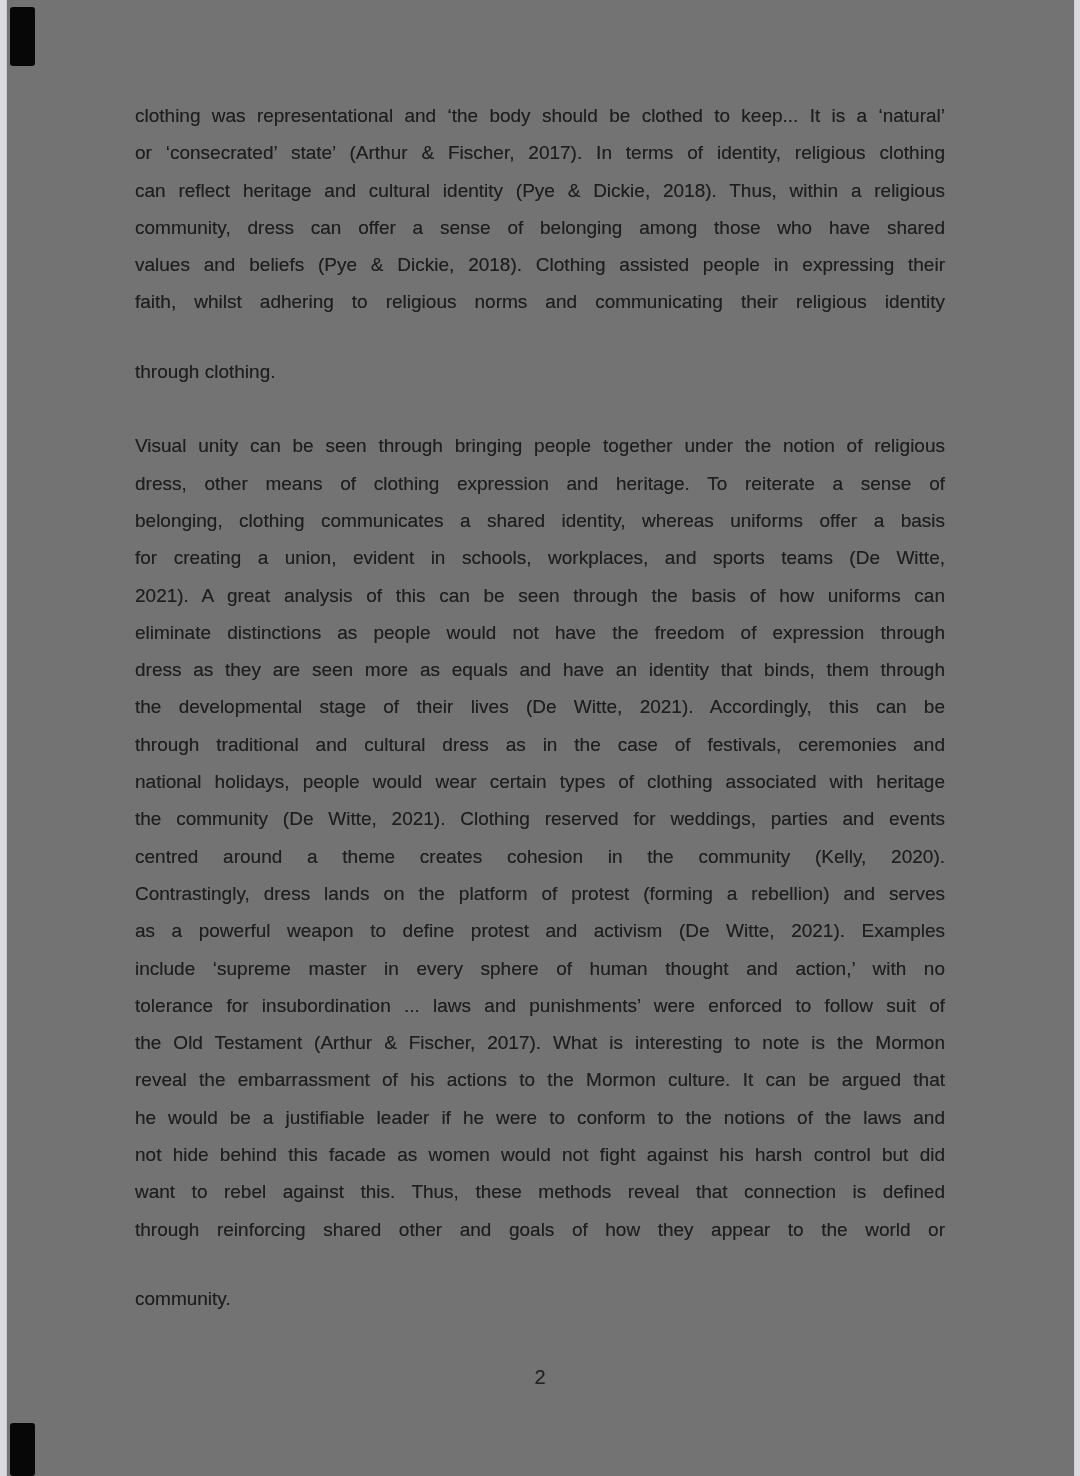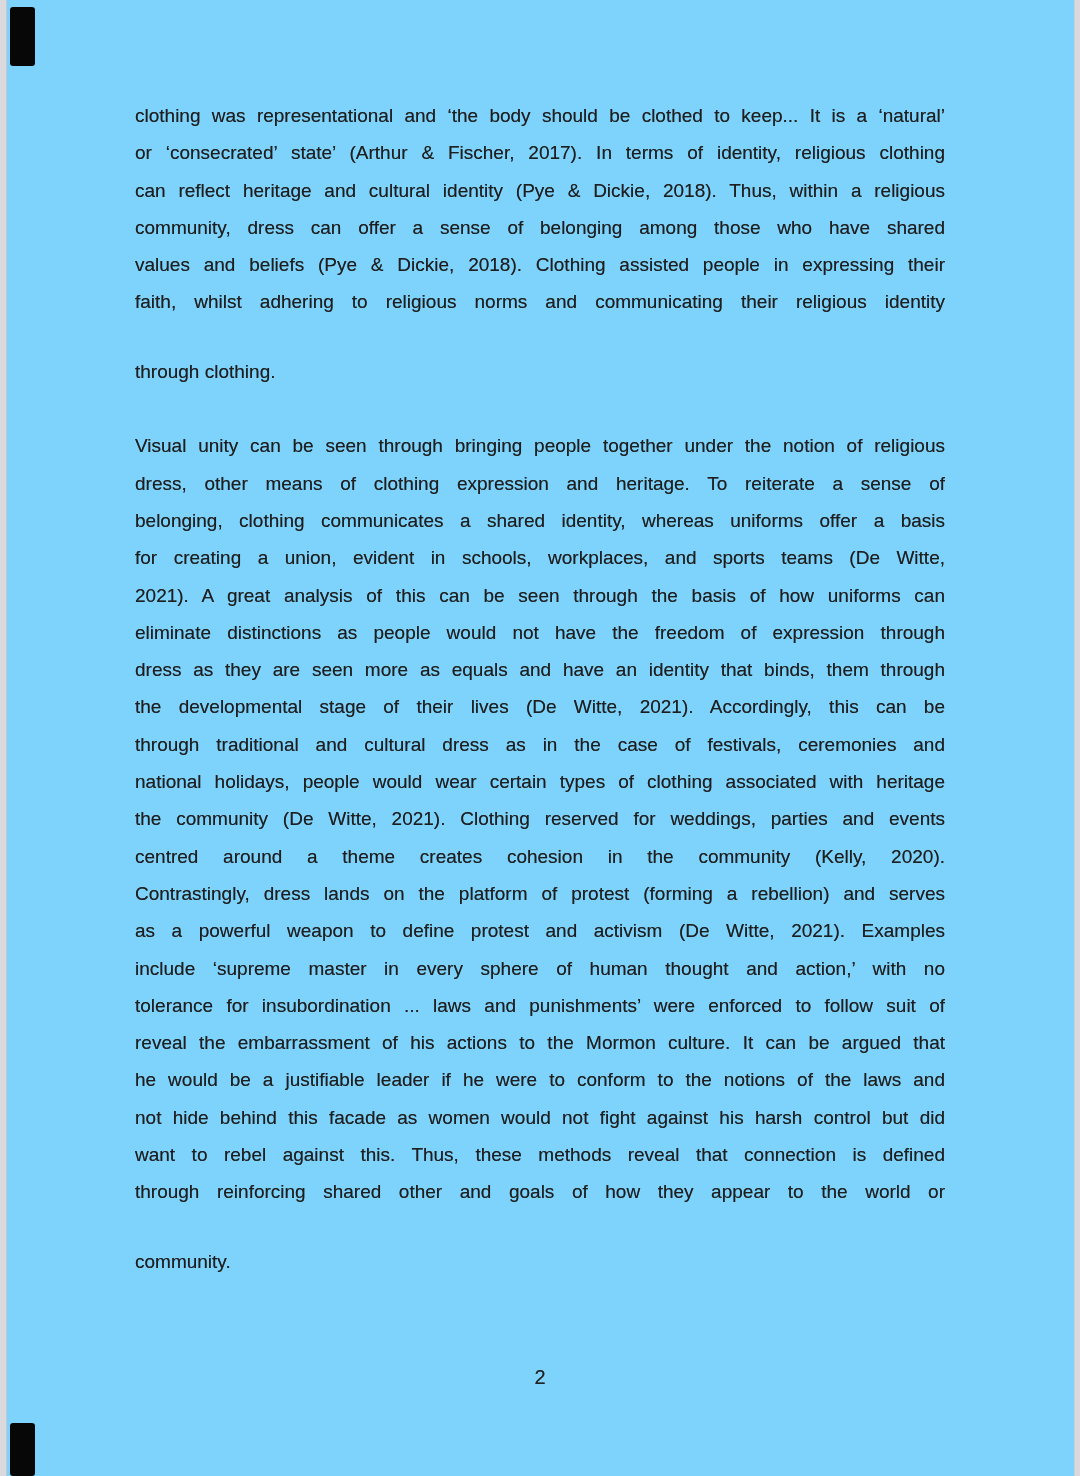--- a/index.html
+++ b/index.html
@@ -5,21 +5,21 @@
   * { margin: 0; padding: 0; box-sizing: border-box; }
   html, body {
     width: 1080px; height: 1476px;
     background: #ffffff;
     font-family: "Liberation Sans", "DejaVu Sans", sans-serif;
     overflow: hidden;
   }
   .viewport {
     position: relative;
     width: 1080px; height: 1476px;
-    background: #7dd3fc;
+    background: #737373;
   }
   .edge-strip {
     position: absolute; top: 0; height: 100%;
     background: #d9d9de;
   }
   .edge-strip.left  { left: 0;  width: 7px; border-right: 1px solid #c7c7cd; }
   .edge-strip.right { right: 0; width: 6px; border-left: 1px solid #cdcdd3; }
   .scan-mark {
     position: absolute;
     background: #070707;
@@ -91,20 +91,21 @@
       <div class="tline">dress as they are seen more as equals and have an identity that binds, them through</div>
       <div class="tline">the developmental stage of their lives (De Witte, 2021). Accordingly, this can be</div>
       <div class="tline">through traditional and cultural dress as in the case of festivals, ceremonies and</div>
       <div class="tline">national holidays, people would wear certain types of clothing associated with heritage</div>
       <div class="tline">the community (De Witte, 2021). Clothing reserved for weddings, parties and events</div>
       <div class="tline">centred around a theme creates cohesion in the community (Kelly, 2020).</div>
       <div class="tline">Contrastingly, dress lands on the platform of protest (forming a rebellion) and serves</div>
       <div class="tline">as a powerful weapon to define protest and activism (De Witte, 2021). Examples</div>
       <div class="tline">include ‘supreme master in every sphere of human thought and action,’ with no</div>
       <div class="tline">tolerance for insubordination ... laws and punishments’ were enforced to follow suit of</div>
+      <div class="tline">the Old Testament (Arthur &amp; Fischer, 2017). What is interesting to note is the Mormon</div>
       <div class="tline">reveal the embarrassment of his actions to the Mormon culture. It can be argued that</div>
       <div class="tline">he would be a justifiable leader if he were to conform to the notions of the laws and</div>
       <div class="tline">not hide behind this facade as women would not fight against his harsh control but did</div>
       <div class="tline">want to rebel against this. Thus, these methods reveal that connection is defined</div>
       <div class="tline">through reinforcing shared other and goals of how they appear to the world or</div>
       <div class="tline end">community.</div>
     </div>
 
   </div>
 

